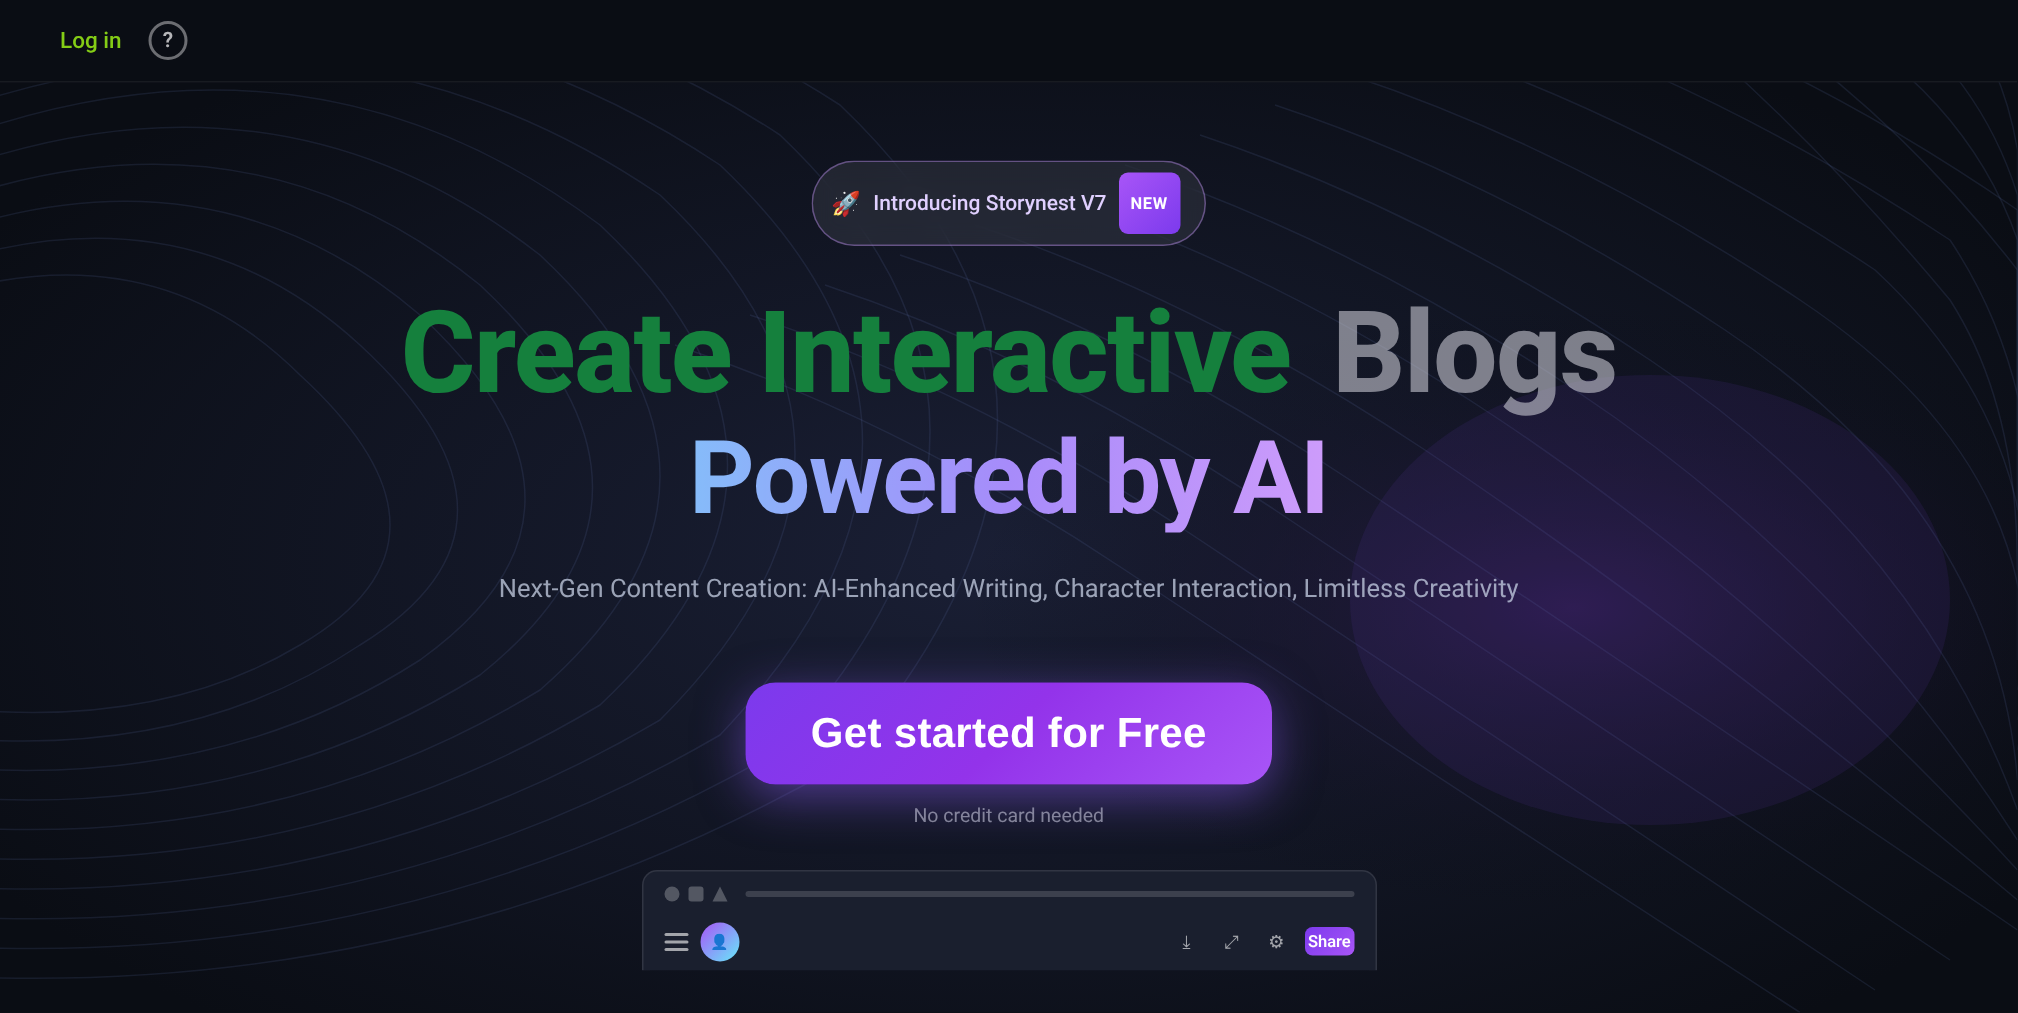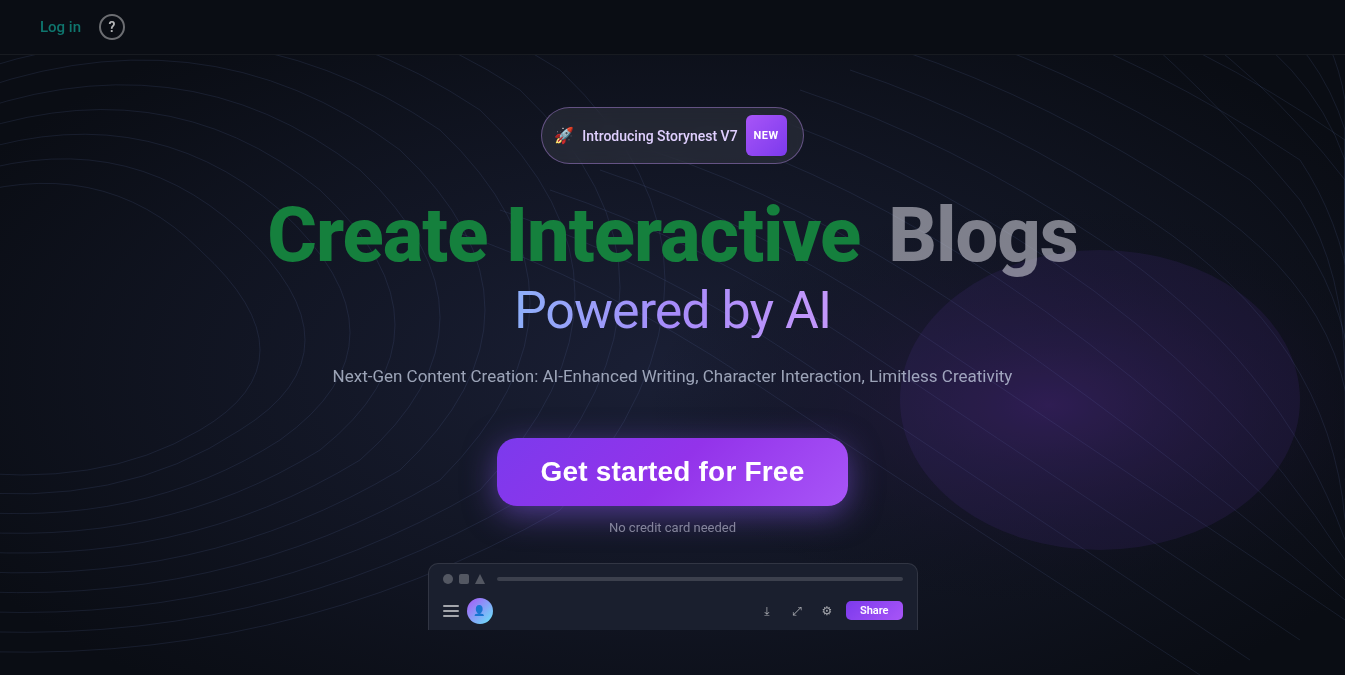--- a/index.html
+++ b/index.html
@@ -70,21 +70,21 @@
       text-decoration: none;
     }
 
     .navbar-right {
       display: flex;
       align-items: center;
       gap: 18px;
     }
 
     .login-btn {
-      color: #0f766e;
+      color: #84cc16;
       font-size: 15px;
       font-weight: 500;
       cursor: pointer;
     }
 
     .help-icon {
       width: 26px;
       height: 26px;
       border-radius: 50%;
       border: 2px solid rgba(255,255,255,0.4);
@@ -153,22 +153,22 @@
     .headline-white {
       color: #15803d;
     }
 
     .headline-gray {
       color: rgba(200, 200, 210, 0.6);
       margin-left: 10px;
     }
 
     .headline-line2 {
-      font-size: 52px;
-      font-weight: 400;
+      font-size: 68px;
+      font-weight: 700;
       line-height: 1.05;
       margin-bottom: 26px;
       letter-spacing: -1px;
       background: linear-gradient(90deg, #67e8f9 0%, #a78bfa 50%, #f0abfc 100%);
       -webkit-background-clip: text;
       -webkit-text-fill-color: transparent;
       background-clip: text;
     }
 
     .subheading {
@@ -293,21 +293,21 @@
       font-size: 12px;
       color: rgba(255,255,255,0.6);
       cursor: pointer;
     }
 
     .share-btn {
       background: linear-gradient(135deg, #7c3aed, #a855f7);
       color: #fff;
       font-size: 11px;
       font-weight: 600;
-      padding: 3px 14px;
+      padding: 3px 2px;
       border-radius: 5px;
       cursor: pointer;
     }
   </style>
 </head>
 <body>
 
 <div class="bg-container">
   <svg class="bg-svg" viewBox="0 0 1345 675" xmlns="http://www.w3.org/2000/svg" preserveAspectRatio="xMidYMid slice">
     <defs>

